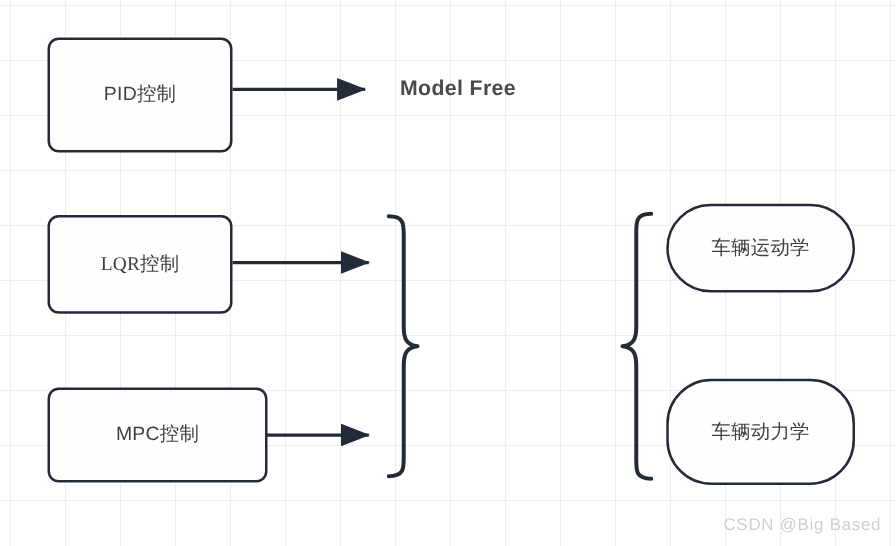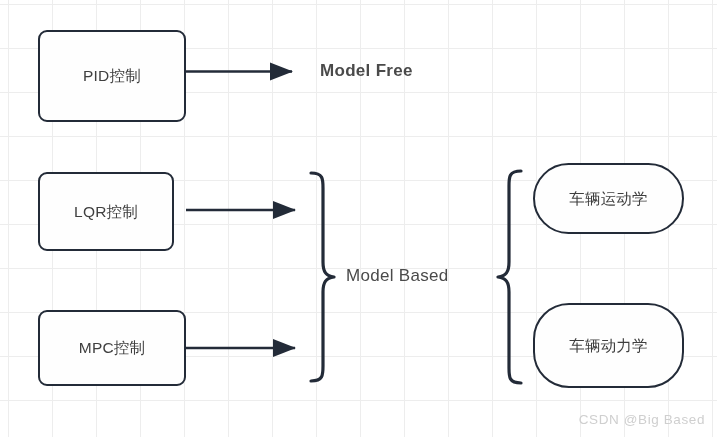--- a/index.html
+++ b/index.html
@@ -54,22 +54,22 @@
   }
   .node-label {
     font-size: 15.5px;
     color: #3f3f3f;
     line-height: 1;
     white-space: nowrap;
   }
 
   
   #node-pid  { left: 38px;  top: 30px;  width: 148px; height: 92px; }
-  #node-lqr  { left: 38px;  top: 172px; width: 136px; height: 79px; }
-  #node-mpc  { left: 38px;  top: 310px; width: 148px; height: 76px; }
+  #node-lqr  { left: 38px;  top: 172px; width: 148px; height: 79px; font-family: Liberation Serif, serif; }
+  #node-mpc  { left: 38px;  top: 310px; width: 176px; height: 76px; }
 
   
   #node-kinematics { left: 533px; top: 163px; width: 151px; height: 71px; }
   #node-dynamics   { left: 533px; top: 303px; width: 151px; height: 85px; }
 
   
   .free-label {
     position: absolute;
     font-size: 17px;
     color: #4a4a4a;
@@ -133,21 +133,20 @@
   <div class="node node-rect" id="node-lqr">
     <span class="node-label">LQR控制</span>
   </div>
 
   <div class="node node-rect" id="node-mpc">
     <span class="node-label">MPC控制</span>
   </div>
 
   <div class="free-label" id="label-model-free">Model Free</div>
 
-  <div class="free-label" id="label-model-based">Model Based</div>
 
   <div class="node node-pill" id="node-kinematics">
     <span class="node-label">车辆运动学</span>
   </div>
 
   <div class="node node-pill" id="node-dynamics">
     <span class="node-label">车辆动力学</span>
   </div>
 
   <div id="watermark">CSDN @Big Based</div>

